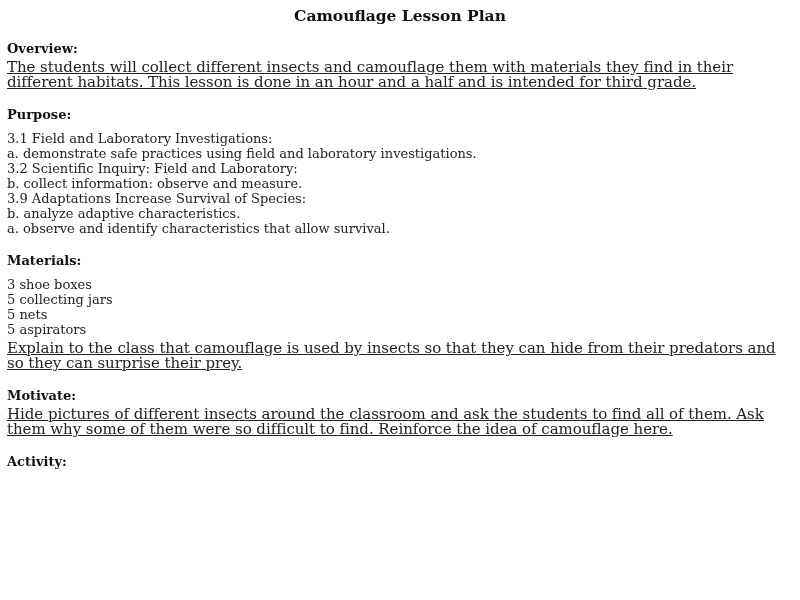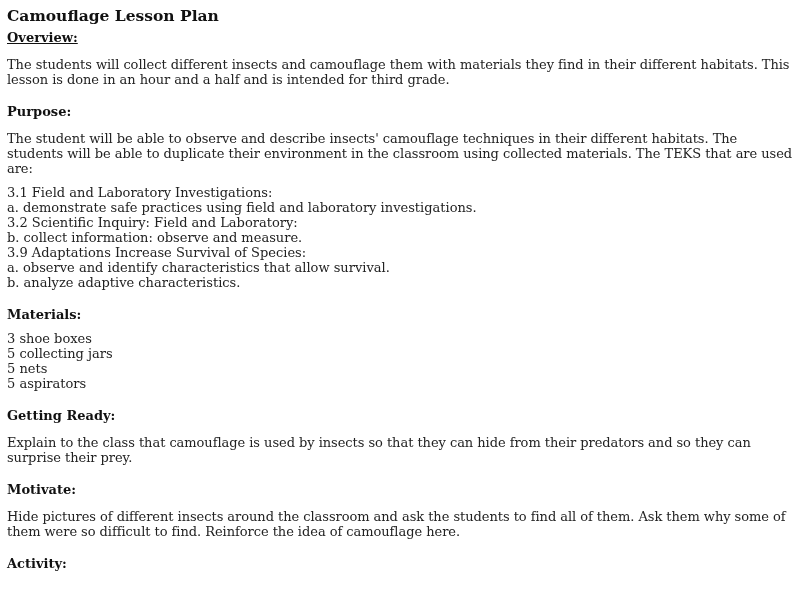--- a/index.html
+++ b/index.html
@@ -15,43 +15,43 @@
       color: #222222;
       font-size: 13px;
       line-height: 15px;
     }
     .page {
       padding: 0 7px;
     }
     .title {
       font-weight: bold;
       font-size: 15.5px;
-      text-align: left;
+      text-align: center;
       margin: 0;
       padding-top: 8px;
       height: 22px;
       line-height: 16px;
       color: #111111;
     }
     .section-heading {
       font-weight: bold;
       font-size: 13px;
       margin: 17px 0 0 0;
       line-height: 15px;
       color: #111111;
     }
     .section-heading.first {
-      margin-top: 0;
-      text-decoration: underline;
+      margin-top: 11px;
     }
     .para {
-      margin: 12px 0 0 0;
+      margin: 4px 0 0 0;
       line-height: 15px;
-      font-size: 13px;
+      font-size: 15px;
       letter-spacing: -0.05px;
+      text-decoration: underline;
     }
     .list {
       margin: 9px 0 0 0;
       padding: 0;
       list-style: none;
       line-height: 15px;
     }
     .list li {
       margin: 0;
       padding: 0;
@@ -64,44 +64,42 @@
 
   <h1 class="title">Camouflage Lesson Plan</h1>
 
   <section>
     <h2 class="section-heading first">Overview:</h2>
     <p class="para">The students will collect different insects and camouflage them with materials they find in their different habitats. This lesson is done in an hour and a half and is intended for third grade.</p>
   </section>
 
   <section>
     <h2 class="section-heading">Purpose:</h2>
-    <p class="para">The student will be able to observe and describe insects' camouflage techniques in their different habitats. The students will be able to duplicate their environment in the classroom using collected materials. The TEKS that are used are:</p>
     <ul class="list">
       <li>3.1 Field and Laboratory Investigations:</li>
       <li>a. demonstrate safe practices using field and laboratory investigations.</li>
       <li>3.2 Scientific Inquiry: Field and Laboratory:</li>
       <li>b. collect information: observe and measure.</li>
       <li>3.9 Adaptations Increase Survival of Species:</li>
+      <li>b. analyze adaptive characteristics.</li>
       <li>a. observe and identify characteristics that allow survival.</li>
-      <li>b. analyze adaptive characteristics.</li>
     </ul>
   </section>
 
   <section>
     <h2 class="section-heading">Materials:</h2>
     <ul class="list">
       <li>3 shoe boxes</li>
       <li>5 collecting jars</li>
       <li>5 nets</li>
       <li>5 aspirators</li>
     </ul>
   </section>
 
   <section>
-    <h2 class="section-heading">Getting Ready:</h2>
     <p class="para">Explain to the class that camouflage is used by insects so that they can hide from their predators and so they can surprise their prey.</p>
   </section>
 
   <section>
     <h2 class="section-heading">Motivate:</h2>
     <p class="para">Hide pictures of different insects around the classroom and ask the students to find all of them. Ask them why some of them were so difficult to find. Reinforce the idea of camouflage here.</p>
   </section>
 
   <section>
     <h2 class="section-heading">Activity:</h2>

